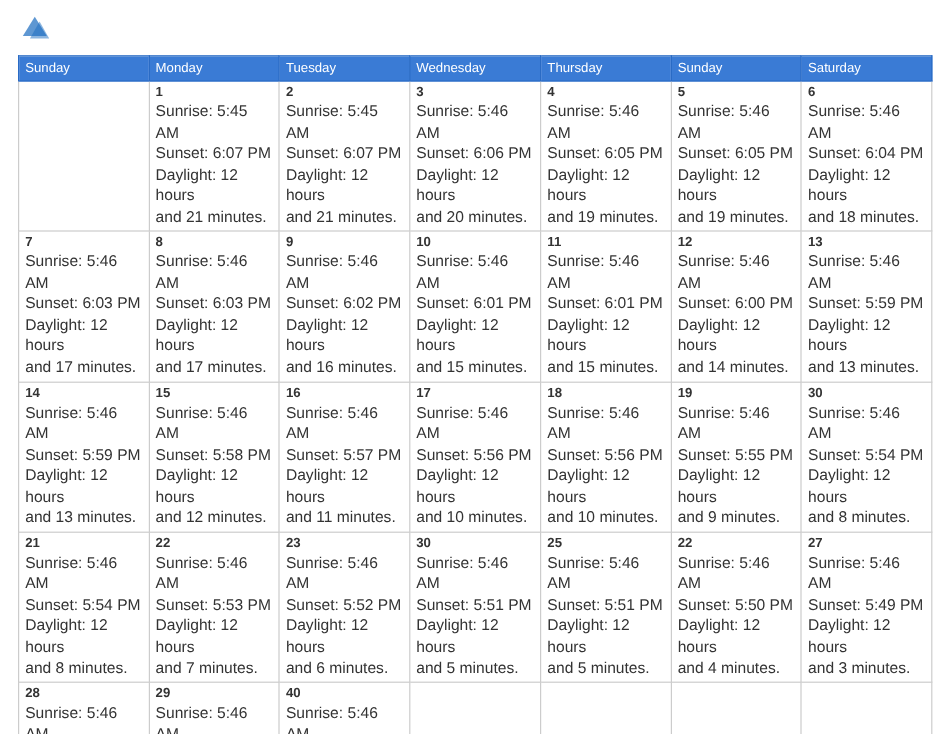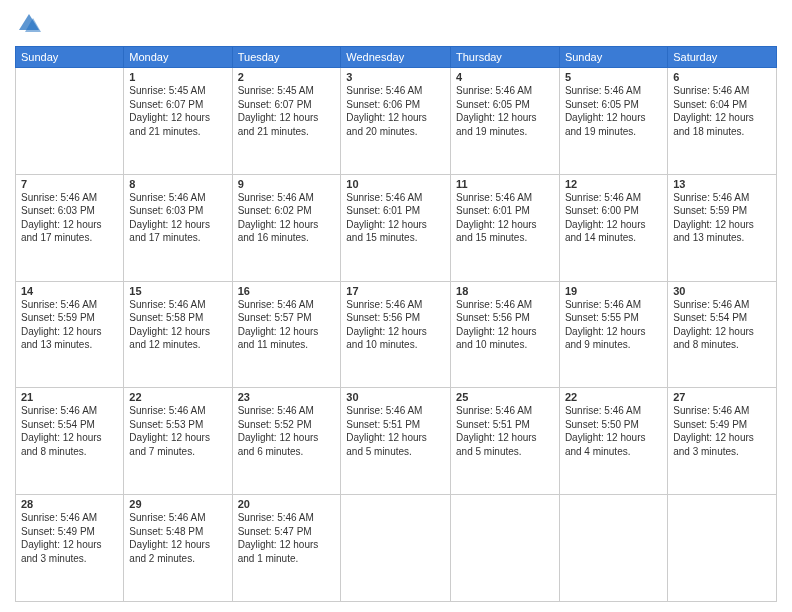--- a/index.html
+++ b/index.html
@@ -83,21 +83,21 @@
       background: #fff;
     }
     .day-num {
       font-size: 11px;
       font-weight: bold;
       color: #333;
       display: block;
       margin-bottom: 1px;
     }
     .day-info {
-      font-size: 10px;
+      font-size: 13px;
       color: #333;
       line-height: 1.35;
     }
     .empty-cell {
       background: #f9f9f9;
     }
   </style>
 </head>
 <body>
 
@@ -340,21 +340,21 @@
 and 3 minutes.</div>
           </td>
           <td>
             <span class="day-num">29</span>
             <div class="day-info" style="white-space: pre-line;">Sunrise: 5:46 AM
 Sunset: 5:48 PM
 Daylight: 12 hours
 and 2 minutes.</div>
           </td>
           <td>
-            <span class="day-num">20</span>
+            <span class="day-num">40</span>
             <div class="day-info" style="white-space: pre-line;">Sunrise: 5:46 AM
 Sunset: 5:47 PM
 Daylight: 12 hours
 and 1 minute.</div>
           </td>
           <td class="empty-cell"></td>
           <td class="empty-cell"></td>
           <td class="empty-cell"></td>
           <td class="empty-cell"></td>
         </tr>

